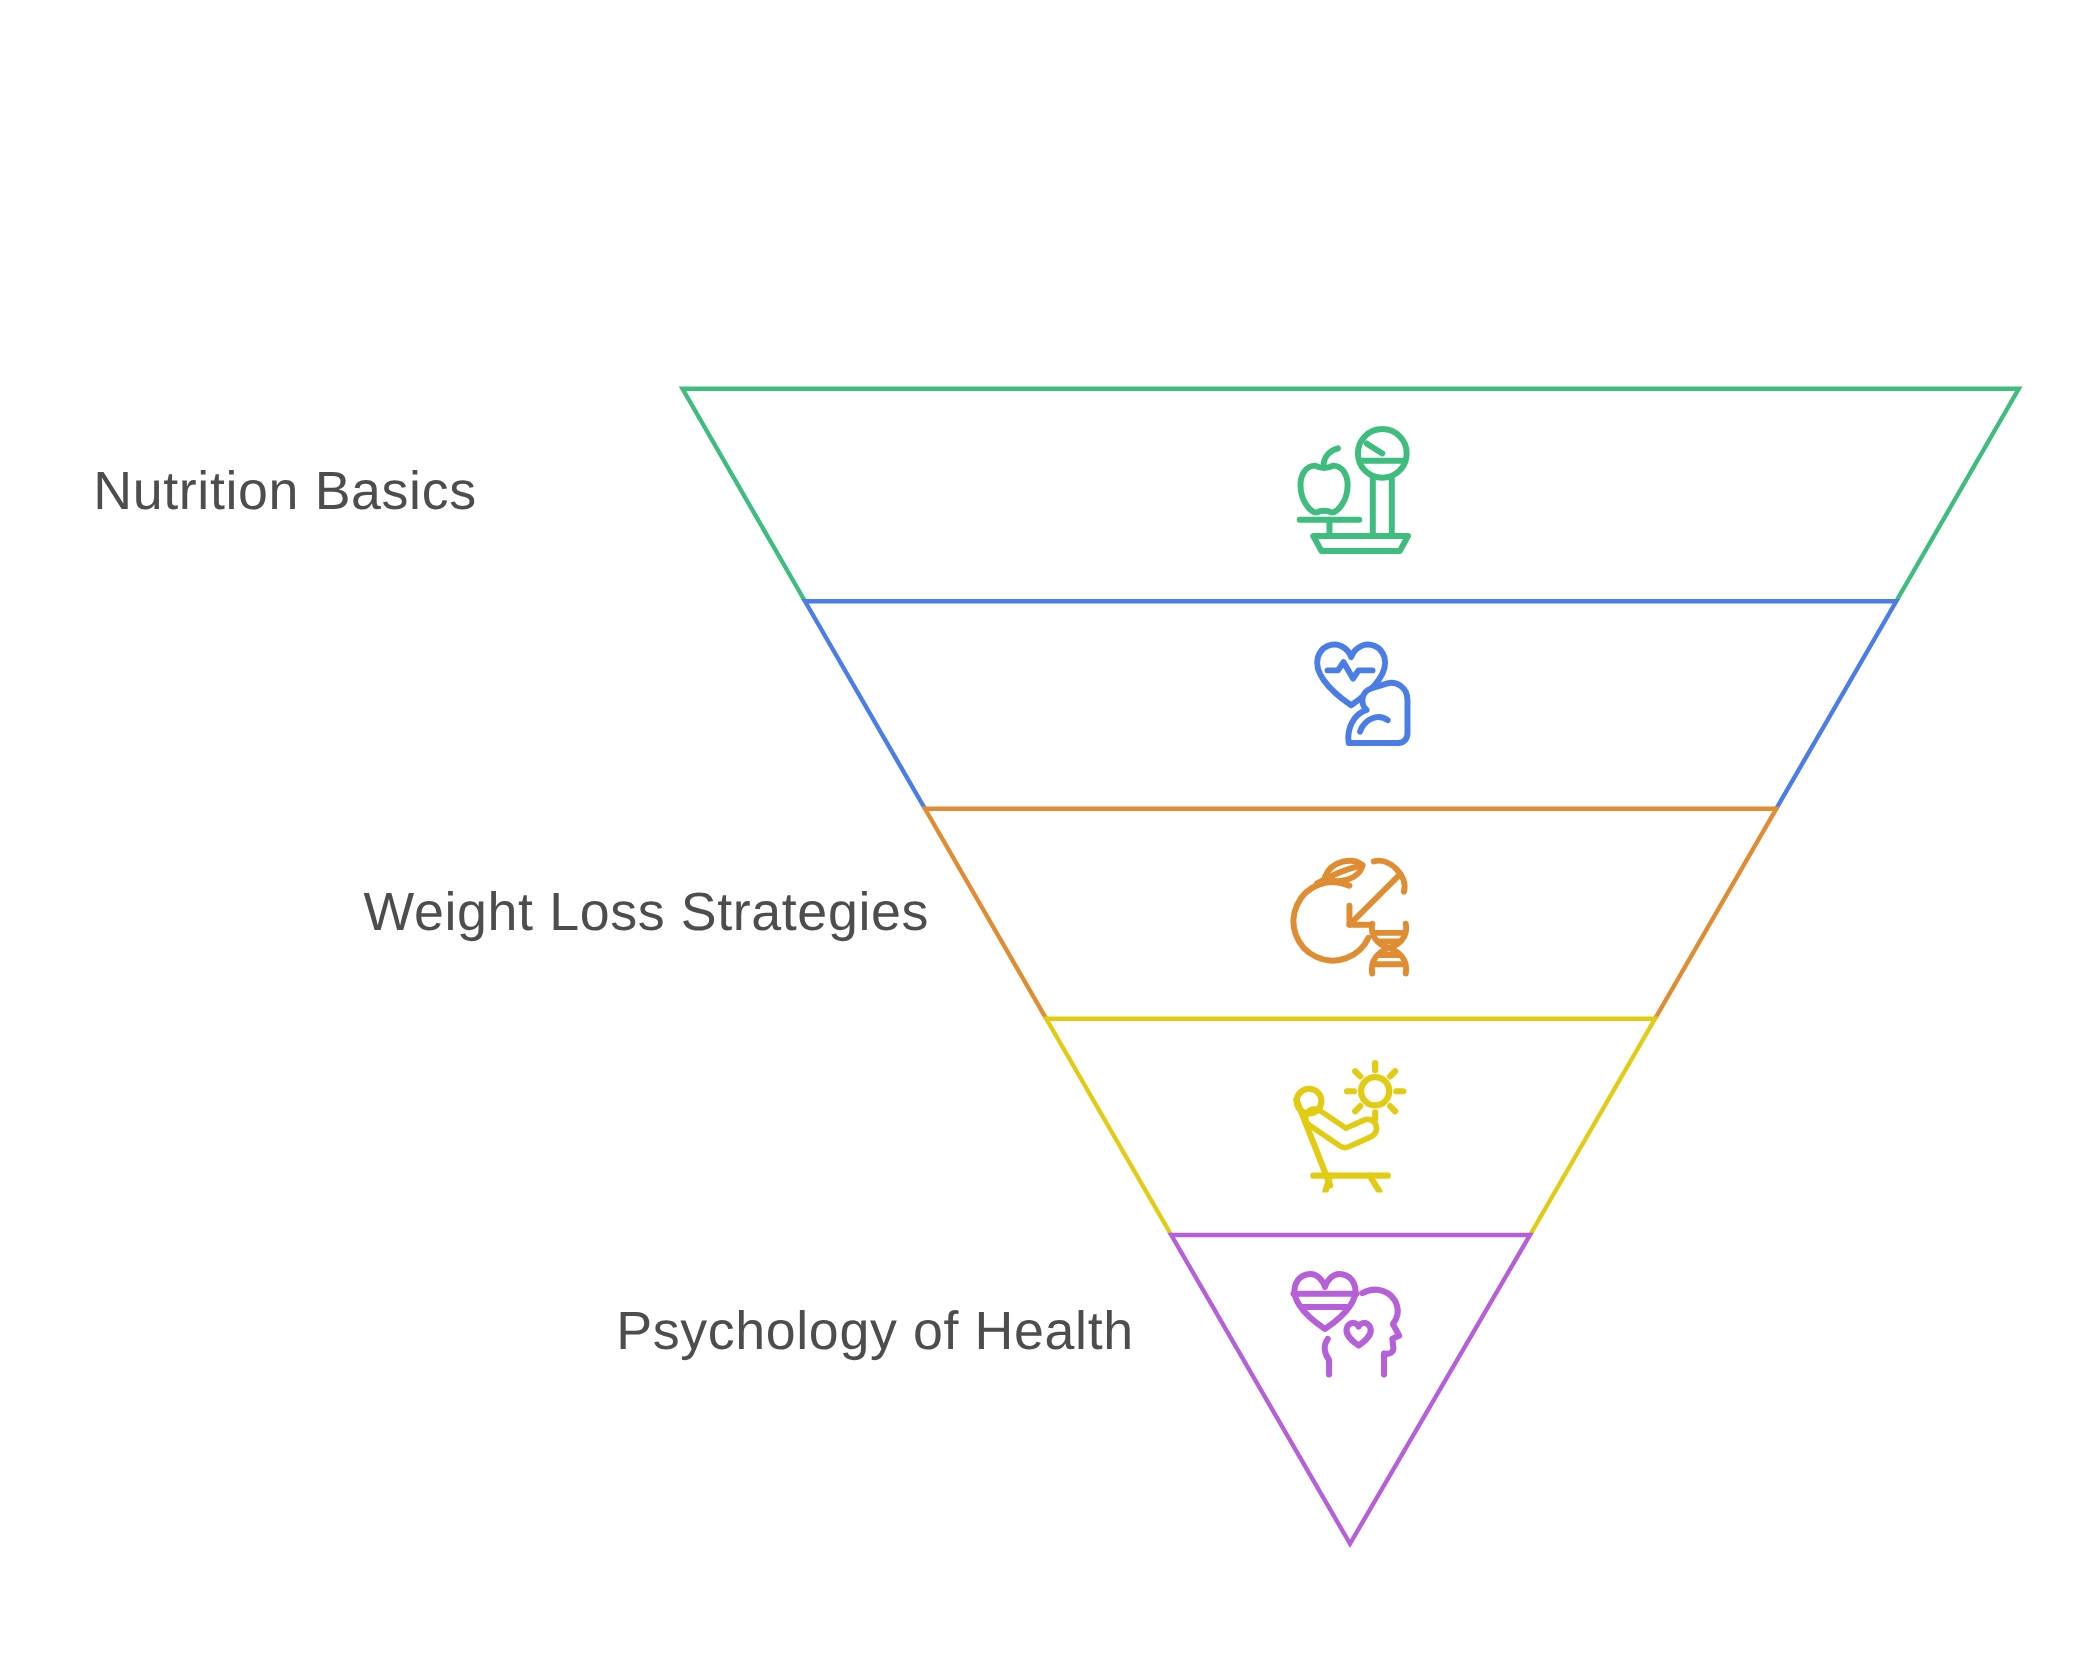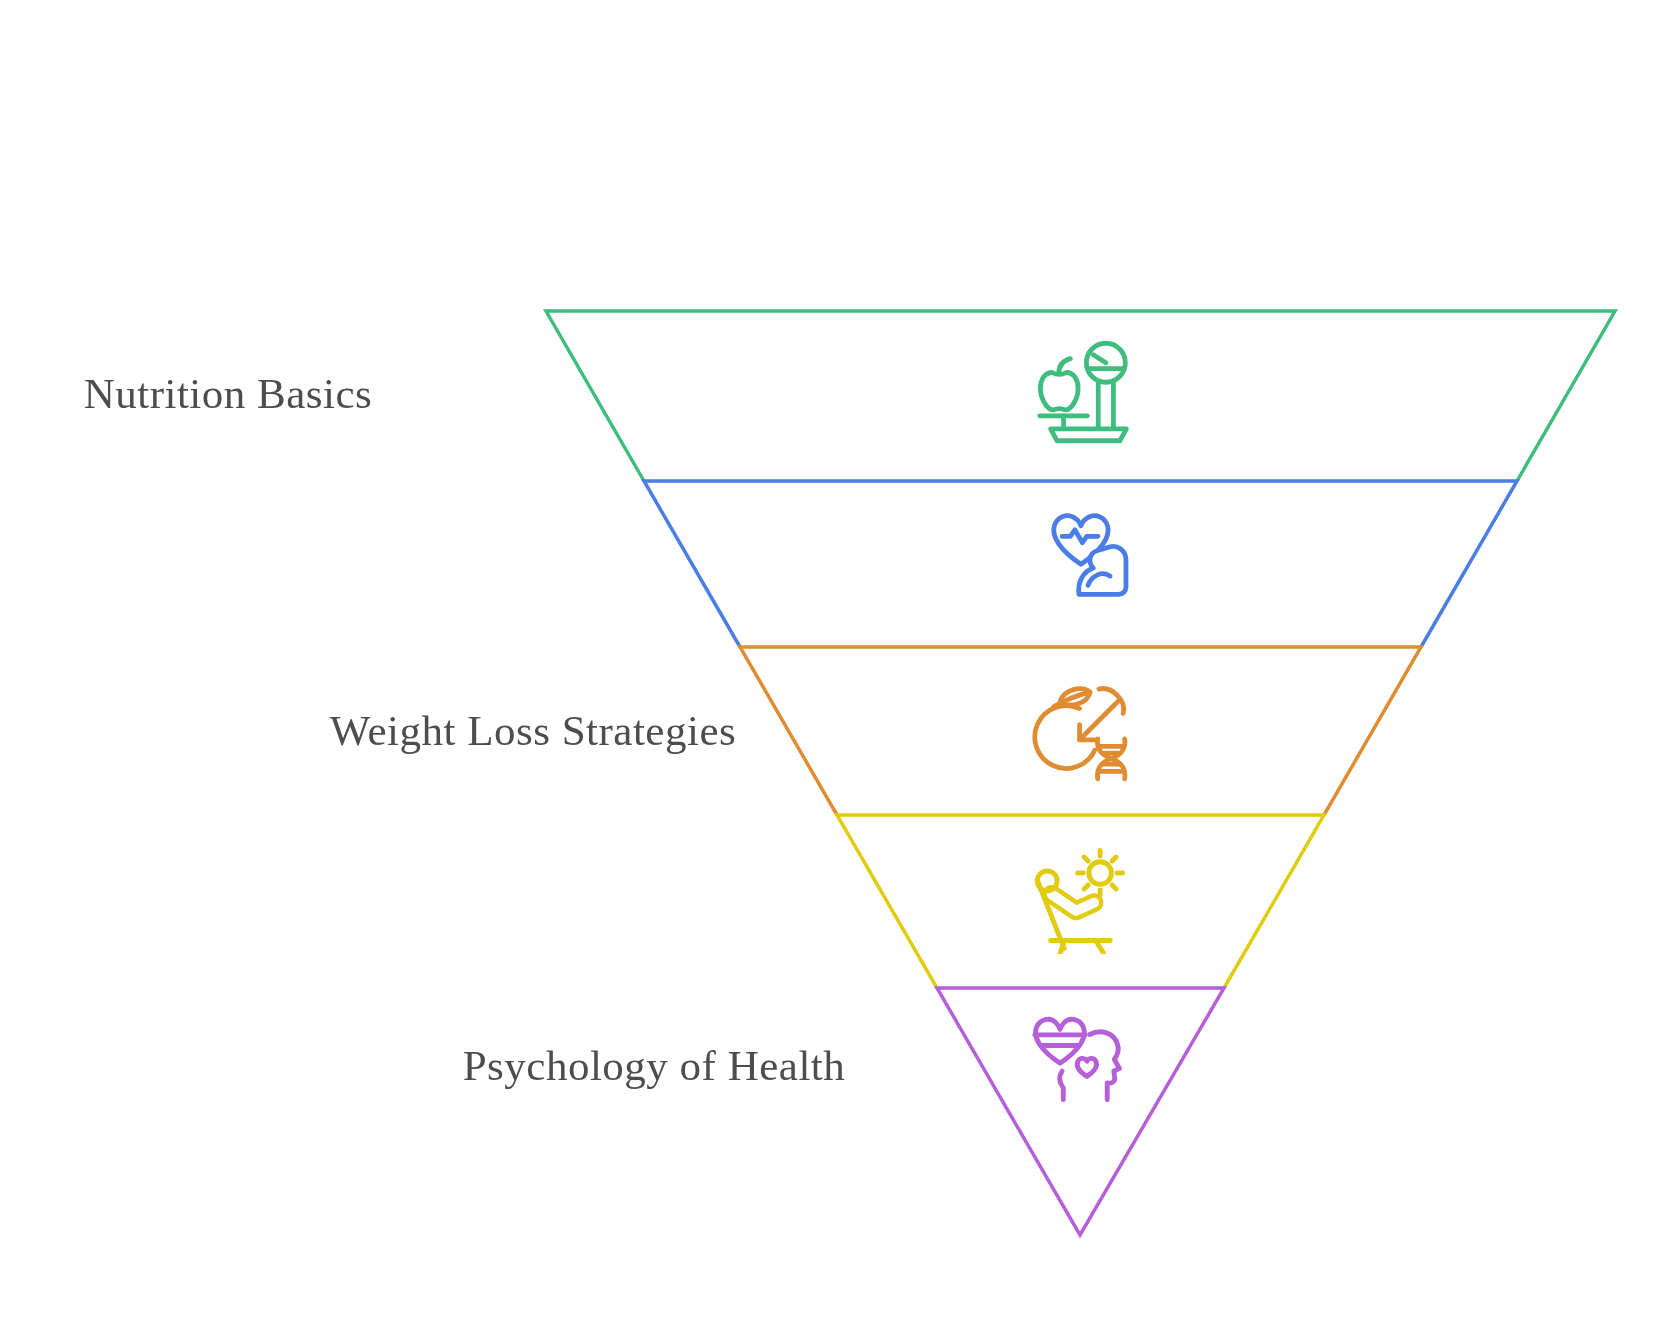--- a/index.html
+++ b/index.html
@@ -2,21 +2,21 @@
 <html><head>
 <meta charset="utf-8">
 <style>
   html, body { margin: 0; padding: 0; background: #ffffff; }
   .stage {
     position: relative;
     width: 1662px;
     height: 1332px;
     background: #ffffff;
     overflow: hidden;
-    font-family: Liberation Serif, serif;
+    font-family: Liberation Sans, sans-serif;
   }
   .funnel-svg {
     position: absolute;
     left: 0; top: 0;
     width: 1662px; height: 1332px;
   }
   .funnel-svg path { fill: none; stroke-width: 3.5px; }
   .level-label {
     position: absolute;
     transform: translate(-50%, -50%);
@@ -41,22 +41,22 @@
 
   <svg class="funnel-svg" viewBox="0 0 1662 1332">
     <path d="M 644,481 L 546,311 L 1615,311 L 1517,481" stroke="#3ebd7e"></path>
     <path d="M 740,647 L 644,481 L 1517,481 L 1421,647" stroke="#4a7de5"></path>
     <path d="M 837,815 L 740,647 L 1421,647 L 1324,815" stroke="#e08c32"></path>
     <path d="M 937,988 L 837,815 L 1324,815 L 1224,988" stroke="#e2cc13"></path>
     <path d="M 937,988 L 1224,988 L 1080,1235 Z" stroke="#b55fd8"></path>
   </svg>
 
   <div class="level-label" style="left:228px; top:394px">Nutrition Basics</div>
-  <div class="level-label" style="left:533px; top:731px">Weight Loss Strategies</div>
-  <div class="level-label" style="left:654px; top:1066px">Psychology of Health</div>
+  <div class="level-label" style="left:517px; top:731px">Weight Loss Strategies</div>
+  <div class="level-label" style="left:700px; top:1066px">Psychology of Health</div>
 
   <svg class="icon" style="left:1030px; top:340px" width="104" height="104" viewBox="0 0 48 48">
     <g stroke="#3ebd7e">
       <circle cx="35" cy="10.5" r="9"></circle>
       <path d="M 26.7 13.2 H 43.3"></path>
       <path d="M 35 10.5 L 29.2 6.8"></path>
       <path d="M 31.5 19.4 V 40.8"></path>
       <path d="M 38.5 19.4 V 40.8"></path>
       <path d="M 9.5 41 H 44.5 L 41.5 46.5 H 12.5 Z"></path>
       <path d="M 4.5 35 H 26.5"></path>

